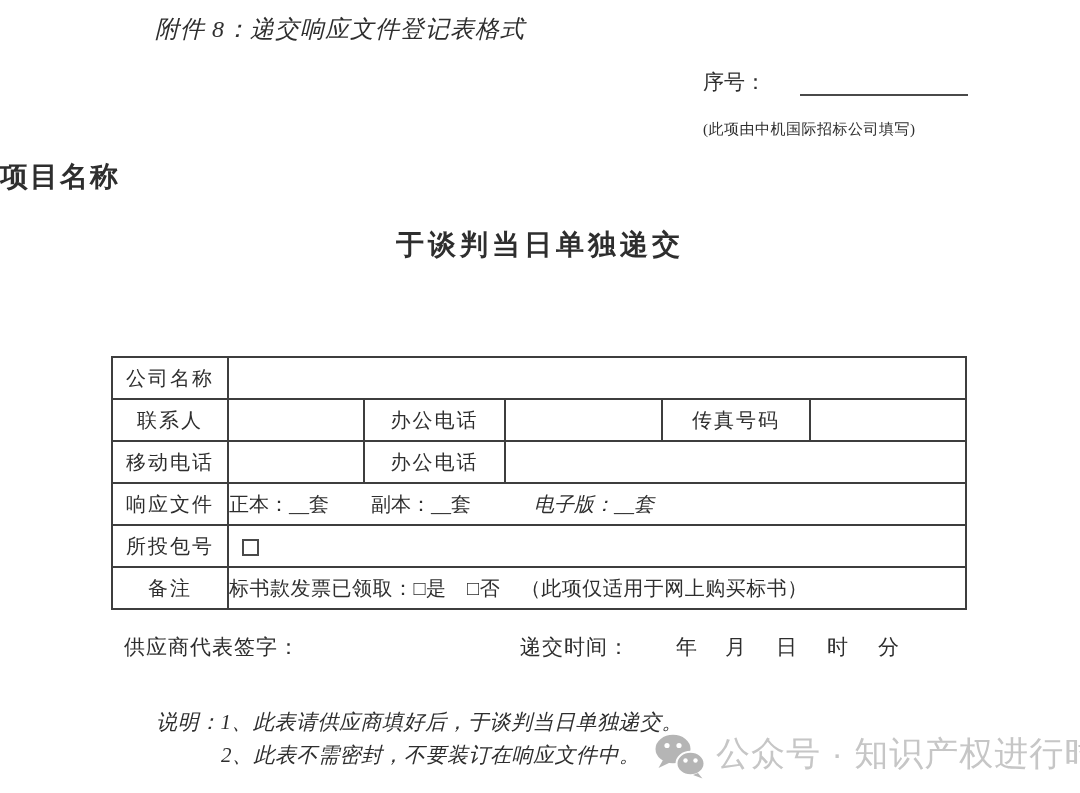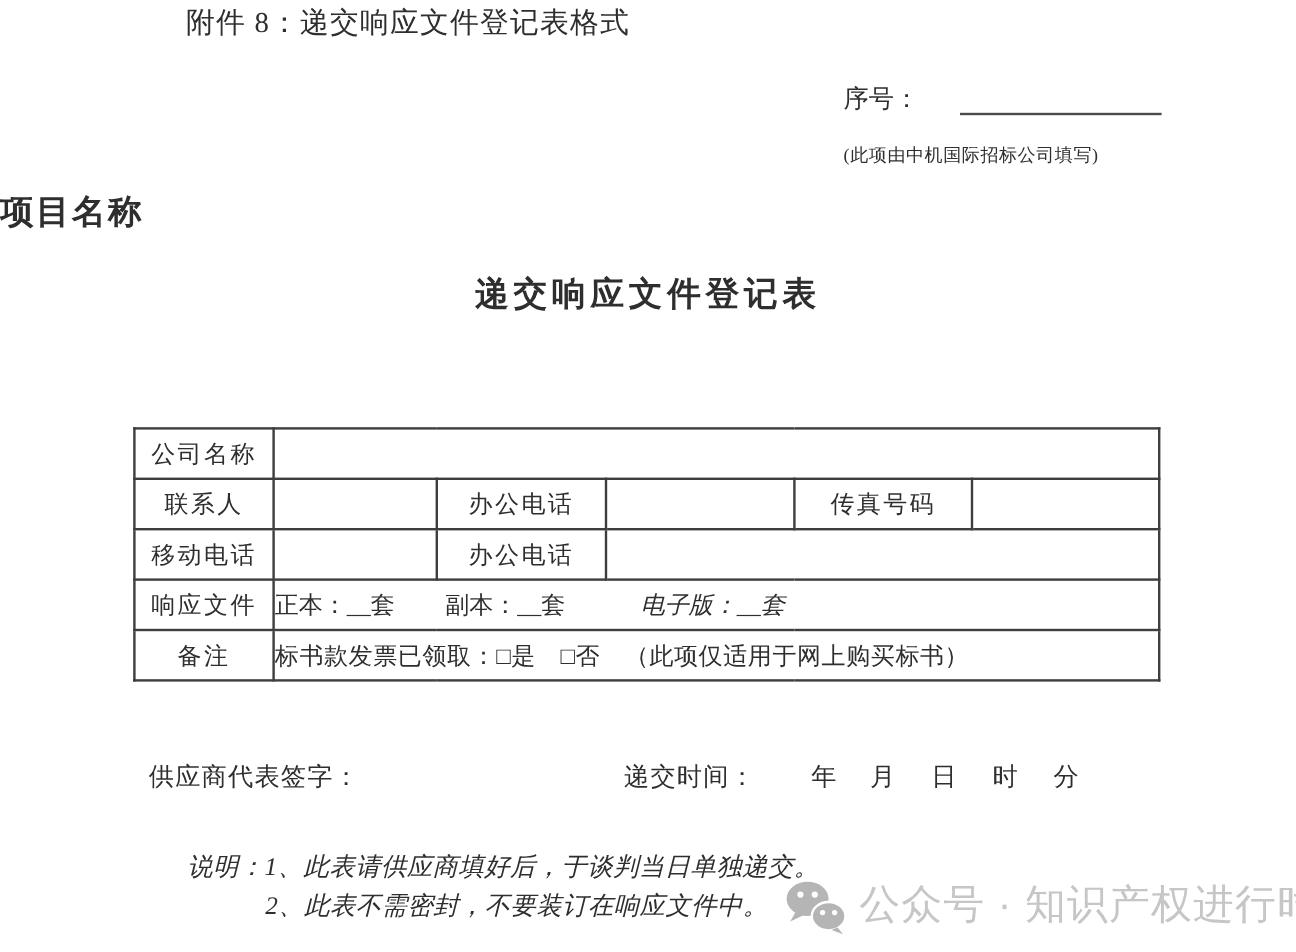--- a/index.html
+++ b/index.html
@@ -7,23 +7,24 @@
   body {
     position: relative;
     background: #ffffff;
     color: #2e2e2e;
     font-family: "Liberation Serif", "DejaVu Serif", serif;
     overflow: hidden;
   }
 
   .attachment-header {
     position: absolute;
-    left: 155px; top: 3px;
+    left: 155px; top: 13px;
     font-size: 24px;
     letter-spacing: 1px;
+    font-style: italic;
   }
 
   .serial-block {
     position: absolute;
     top: 68px; right: 112px;
     text-align: left;
     font-size: 21px;
   }
   .serial-line { white-space: nowrap; }
   .serial-underline {
@@ -139,21 +140,21 @@
 <div class="attachment-header">附件 8：递交响应文件登记表格式</div>
 
 <div class="serial-block">
   <div class="serial-line">
     <span>序号：</span><span class="serial-underline"></span>
   </div>
   <div class="serial-note">(此项由中机国际招标公司填写)</div>
 </div>
 
 <div class="title-project">项目名称</div>
-<div class="title-form">递交响应文件登记表</div>
+<div class="title-form">于谈判当日单独递交</div>
 
 <table class="reg-table">
   <colgroup>
     <col style="width:116px">
     <col style="width:136px">
     <col style="width:141px">
     <col style="width:157px">
     <col style="width:148px">
     <col style="width:156px">
   </colgroup>
@@ -175,20 +176,26 @@
       <td class="cell-content"></td>
       <td class="cell-label">办公电话</td>
       <td colspan="3" class="cell-content"></td>
     </tr>
     <tr>
       <td class="cell-label">响应文件</td>
       <td colspan="5" class="cell-content">
         <span class="resp-item original">正本：__套</span>
         <span class="resp-item copy">副本：__套</span>
         <span class="resp-item electronic">电子版：__套</span>
+      </td>
+    </tr>
+    <tr>
+      <td class="cell-label">所投包号</td>
+      <td colspan="5" class="cell-content">
+        <span class="pkg-box"></span>
       </td>
     </tr>
     <tr>
       <td class="cell-label">备注</td>
       <td colspan="5" class="cell-content">
         <span class="remarks-text">标书款发票已领取：□是　□否　（此项仅适用于网上购买标书）</span>
       </td>
     </tr>
   </tbody>
 </table>

